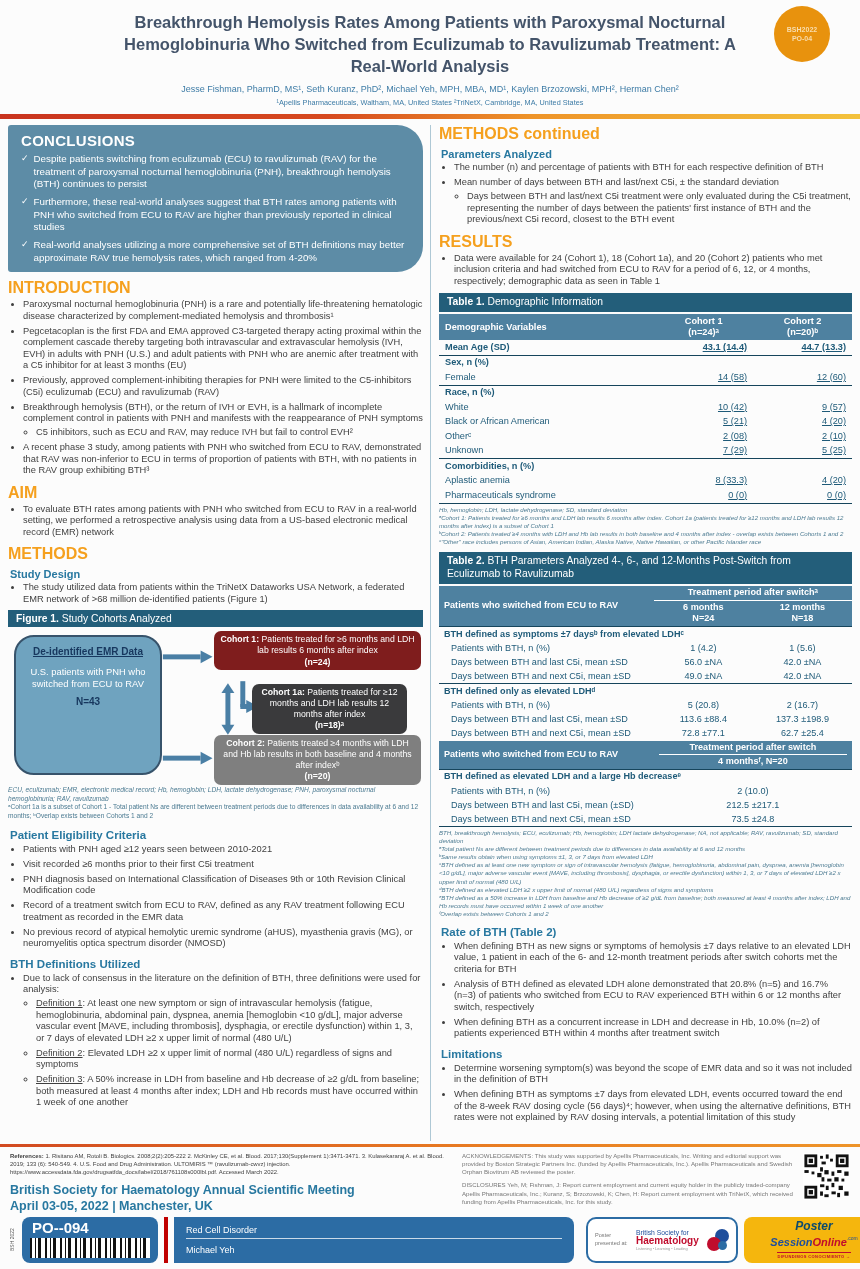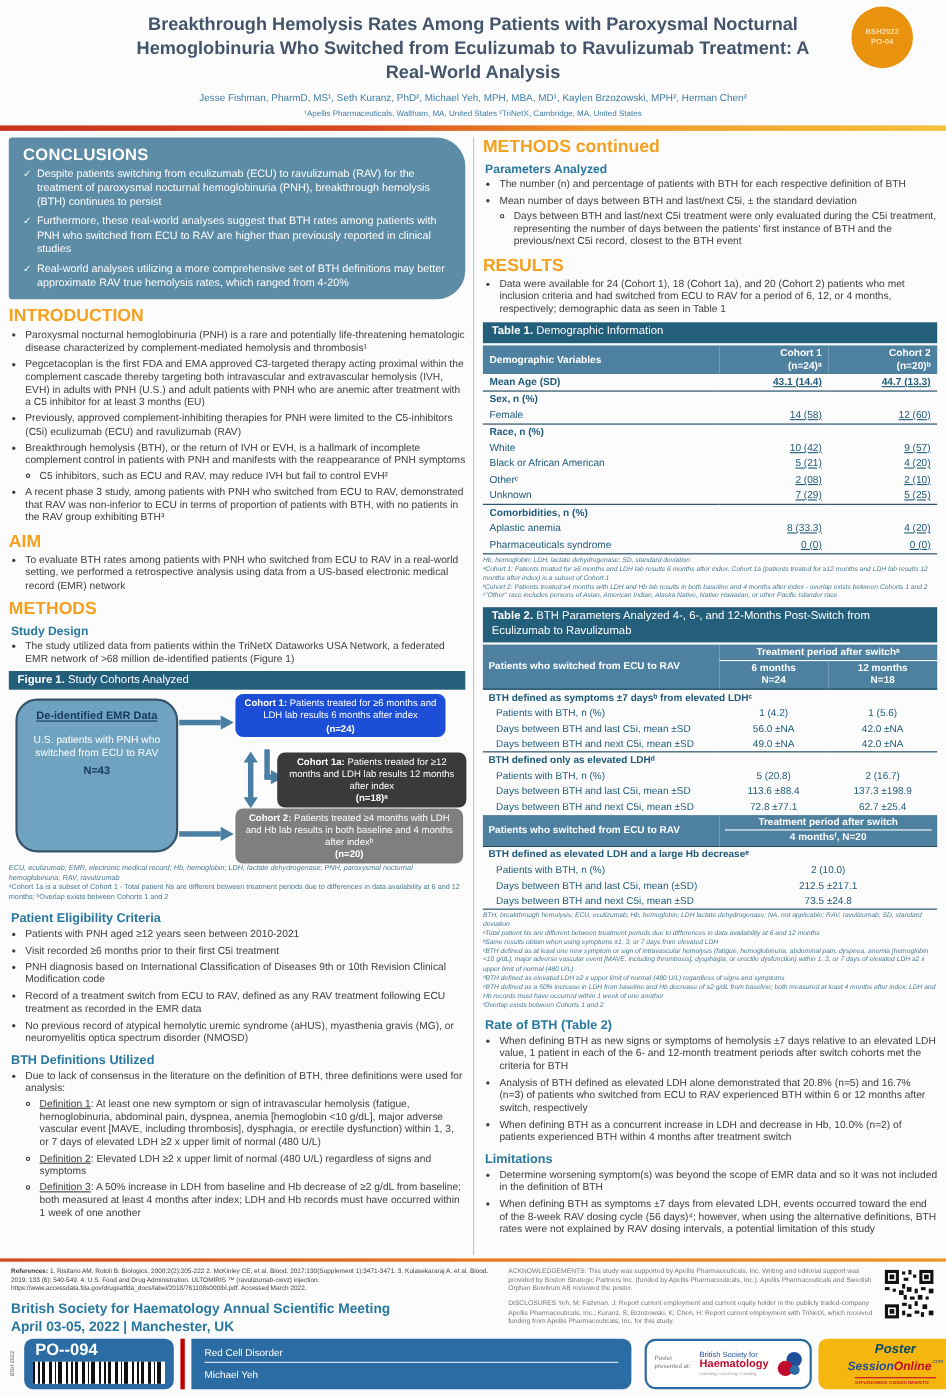--- a/index.html
+++ b/index.html
@@ -36,32 +36,32 @@
 
   
   .panel-head{background:#235E7A;color:#fff;font-size:10.3px;padding:3px 8px;margin-top:5px;}
   .fig-body{position:relative;height:152px;margin-top:4px;}
   .emr-box{position:absolute;left:6px;top:4px;width:148px;height:140px;background:#6FA3BF;border:2.5px solid #37536B;border-radius:20px;text-align:center;padding:9px 7px;box-sizing:border-box;}
   .emr-title{color:#17375E;font-weight:bold;text-decoration:underline;font-size:10px;line-height:1.25;}
   .emr-body{color:#fff;font-size:9.4px;margin-top:7px;line-height:1.25;}
   .emr-n{color:#17375E;font-weight:bold;font-size:10px;margin-top:7px;}
   .cbox{position:absolute;color:#fff;font-size:8.7px;line-height:1.22;text-align:center;padding:3px 6px;box-sizing:border-box;border-radius:7px;}
   .cbox .cn{font-weight:bold;margin-top:1px;}
-  .c1{left:206px;top:0;width:191px;background:#1d4ed8;}
-  .c1a{left:244px;top:53px;width:172px;background:#3A3A3C;}
+  .c1{left:206px;top:0;width:207px;background:#7f1d1d;}
+  .c1a{left:244px;top:53px;width:155px;background:#3A3A3C;}
   .c2{left:206px;top:104px;width:207px;background:#7F7F7F;}
   .fig-svg{position:absolute;left:0;top:0;width:100%;height:100%;pointer-events:none;}
   .fig-note{font-size:6.6px;color:#4B7A91;font-style:italic;line-height:1.3;margin-top:3px;}
   .fig-note2{font-size:6.6px;color:#4B7A91;line-height:1.3;}
 
   
   table{border-collapse:collapse;width:100%;}
   .tbl{margin-top:2px;}
   .tbl-title{background:#235E7A;color:#fff;font-size:10.3px;padding:3px 8px;margin-top:6px;line-height:1.25;}
-  .t1 th{background:#4E81A0;color:#fff;font-size:9.2px;text-align:right;padding:2px 6px;font-weight:bold;line-height:1.2;}
+  .t1 th{background:#4E81A0;color:#fff;font-size:9.2px;text-align:center;padding:2px 6px;font-weight:bold;line-height:1.2;}
   .t1 th.lbl{text-align:left;}
   .t1 td{font-size:9.2px;color:#1E5A78;padding:1.5px 6px;line-height:1.25;}
   .t1 td.v{text-align:right;text-decoration:underline;}
   .t1 tr.sect td{font-weight:bold;border-top:1.5px solid #16455C;}
   .t1 tr.first td{font-weight:bold;border-bottom:1.5px solid #16455C;}
   .t1{border-bottom:1.5px solid #16455C;}
   .tfoot{font-size:6.1px;color:#4B7A91;font-style:italic;line-height:1.32;margin-top:2px;}
 
   .t2 td{font-size:9.1px;color:#1E5A78;padding:1.5px 5px;line-height:1.22;}
   .t2 .hd{background:#4E81A0;color:#fff;font-weight:bold;}

